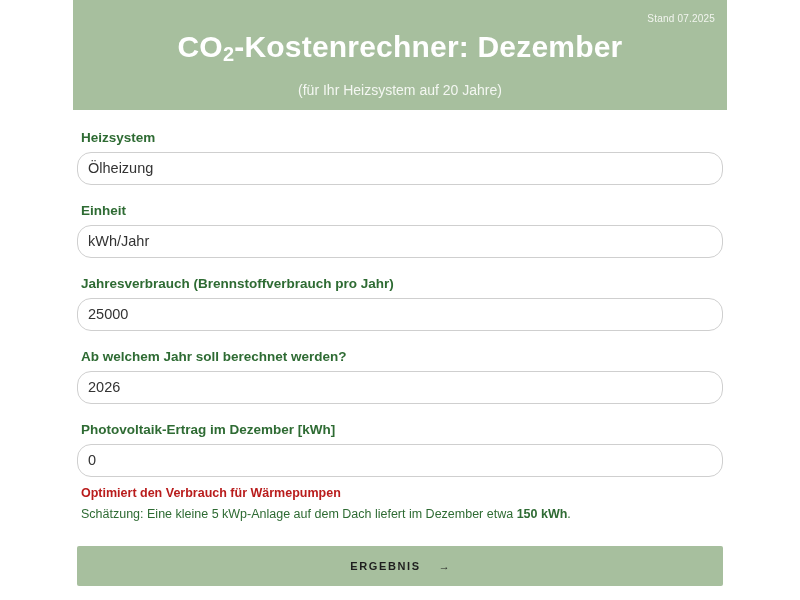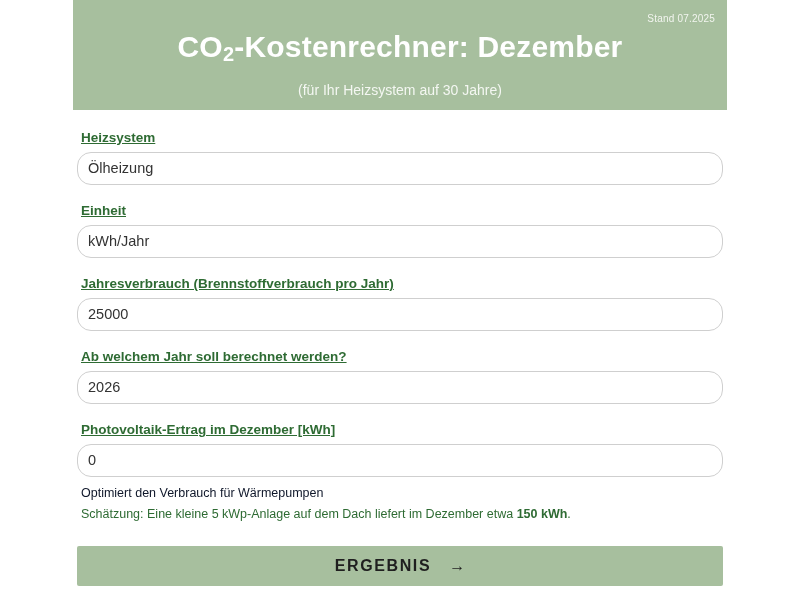--- a/index.html
+++ b/index.html
@@ -78,21 +78,20 @@
   .field {
     margin: 0 0 0 0;
     padding: 0 4px;
   }
   .field-label {
     display: block;
     font-size: 13.5px;
     font-weight: bold;
     color: #2e6b33;
     margin: 0 0 7px 4px;
-    text-decoration: underline;
   }
   .field-input {
     display: block;
     width: 646px;
     box-sizing: border-box;
     height: 33px;
     line-height: 33px;
     padding: 0 10px;
     font-size: 14.5px;
     font-family: "Liberation Sans", sans-serif;
@@ -100,23 +99,24 @@
     background: #ffffff;
     border: 1px solid #cfcfcf;
     border-radius: 14px;
     outline: none;
   }
   .spacer-18 { height: 18px; }
   .spacer-20 { height: 20px; }
 
   .hint {
     font-size: 12.5px;
-    color: #0f172a;
+    color: #b91c1c;
     margin: 7px 0 0 4px;
     line-height: 1.5;
+    font-weight: bold;
   }
   .hint-2 {
     font-size: 12.5px;
     color: #2e6b33;
     margin: 2px 0 0 4px;
     line-height: 1.5;
   }
   .hint-2 b { font-weight: bold; }
 
   .submit-wrap {
@@ -125,42 +125,42 @@
   }
   .submit-button {
     display: block;
     width: 646px;
     height: 40px;
     background: #a7bf9e;
     color: #1f1f1f;
     border: none;
     border-radius: 2px;
     font-family: "Liberation Sans", sans-serif;
-    font-size: 16px;
+    font-size: 11px;
     font-weight: bold;
     letter-spacing: 1.6px;
     cursor: pointer;
   }
   .submit-button .arrow {
     margin-left: 18px;
     font-weight: normal;
     letter-spacing: 0;
   }
 </style>
 </head>
 <body>
 
 <div class="page">
 
   <div class="header">
     <div class="stand">Stand 07.2025</div>
     <div class="header-title">
       <span>CO</span><sub>2</sub><span>-Kostenrechner: Dezember</span>
     </div>
-    <div class="header-sub">(für Ihr Heizsystem auf 30 Jahre)</div>
+    <div class="header-sub">(für Ihr Heizsystem auf 20 Jahre)</div>
   </div>
 
   <div class="form">
 
     <div class="spacer-20"></div>
 
     <div class="field">
       <label class="field-label">Heizsystem</label>
       <input class="field-input" type="text" value="Ölheizung" style="">
     </div>

